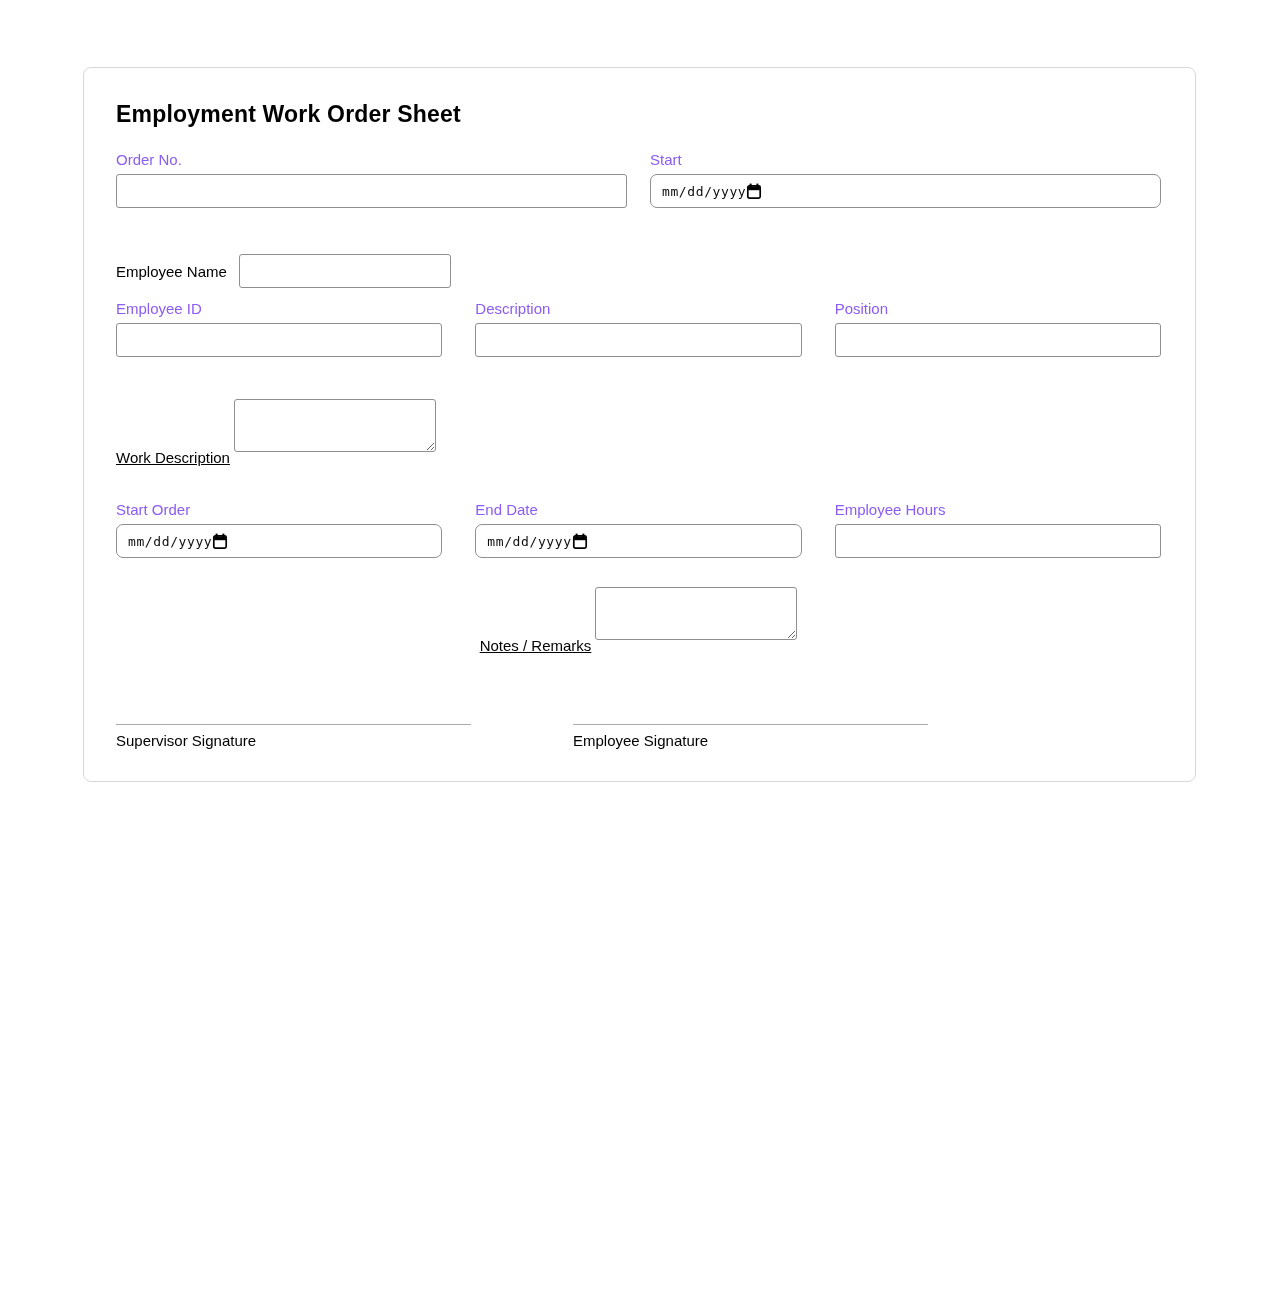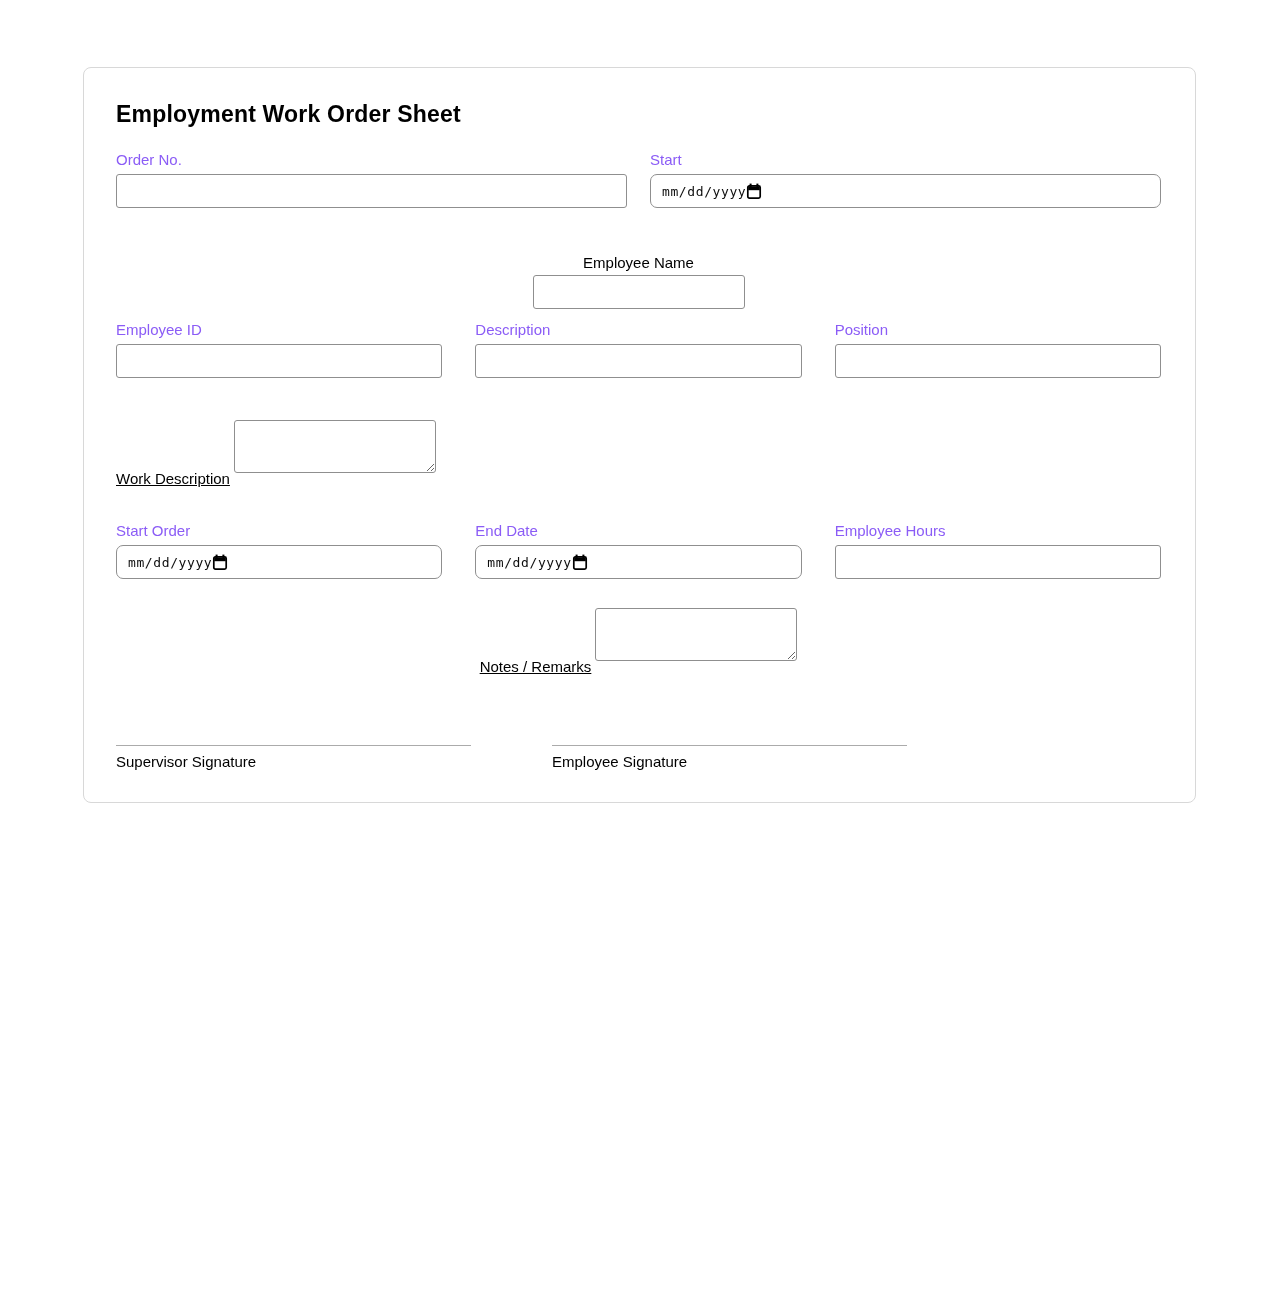--- a/index.html
+++ b/index.html
@@ -72,22 +72,21 @@
     letter-spacing: 0.6px;
     color: #0d0d0d;
     white-space: pre;
   }
   .cal-icon { display: inline-flex; flex: 0 0 auto; }
   .row-employee-name {
     margin-top: 46px;
     margin-bottom: 12px;
     display: flex;
     align-items: center;
-    gap: 4px;
-    flex-direction: column;
+    gap: 12px;
   }
   .row-employee-name label {
     font-size: 15px;
     white-space: nowrap;
   }
   input.small-input {
     width: 212px;
     height: 34px;
     border: 1px solid var(--input-border, #8f8f8f);
     border-radius: 3px;
@@ -117,21 +116,21 @@
     font-family: "Liberation Sans", sans-serif;
     resize: both;
     outline: none;
   }
   .mt-workdesc { margin-top: 42px; }
   .mt-daterow  { margin-top: 49px; }
   .mt-notes    { margin-top: 29px; justify-content: center; }
   .signatures {
     margin-top: 84px;
     display: flex;
-    gap: 81px;
+    gap: 102px;
   }
   .sig-block { width: 355px; }
   .sig-line {
     border-top: 1px solid var(--signature-line, #ababab);
     height: 0;
   }
   .sig-label {
     margin-top: 7px;
     font-size: 15px;
   }

